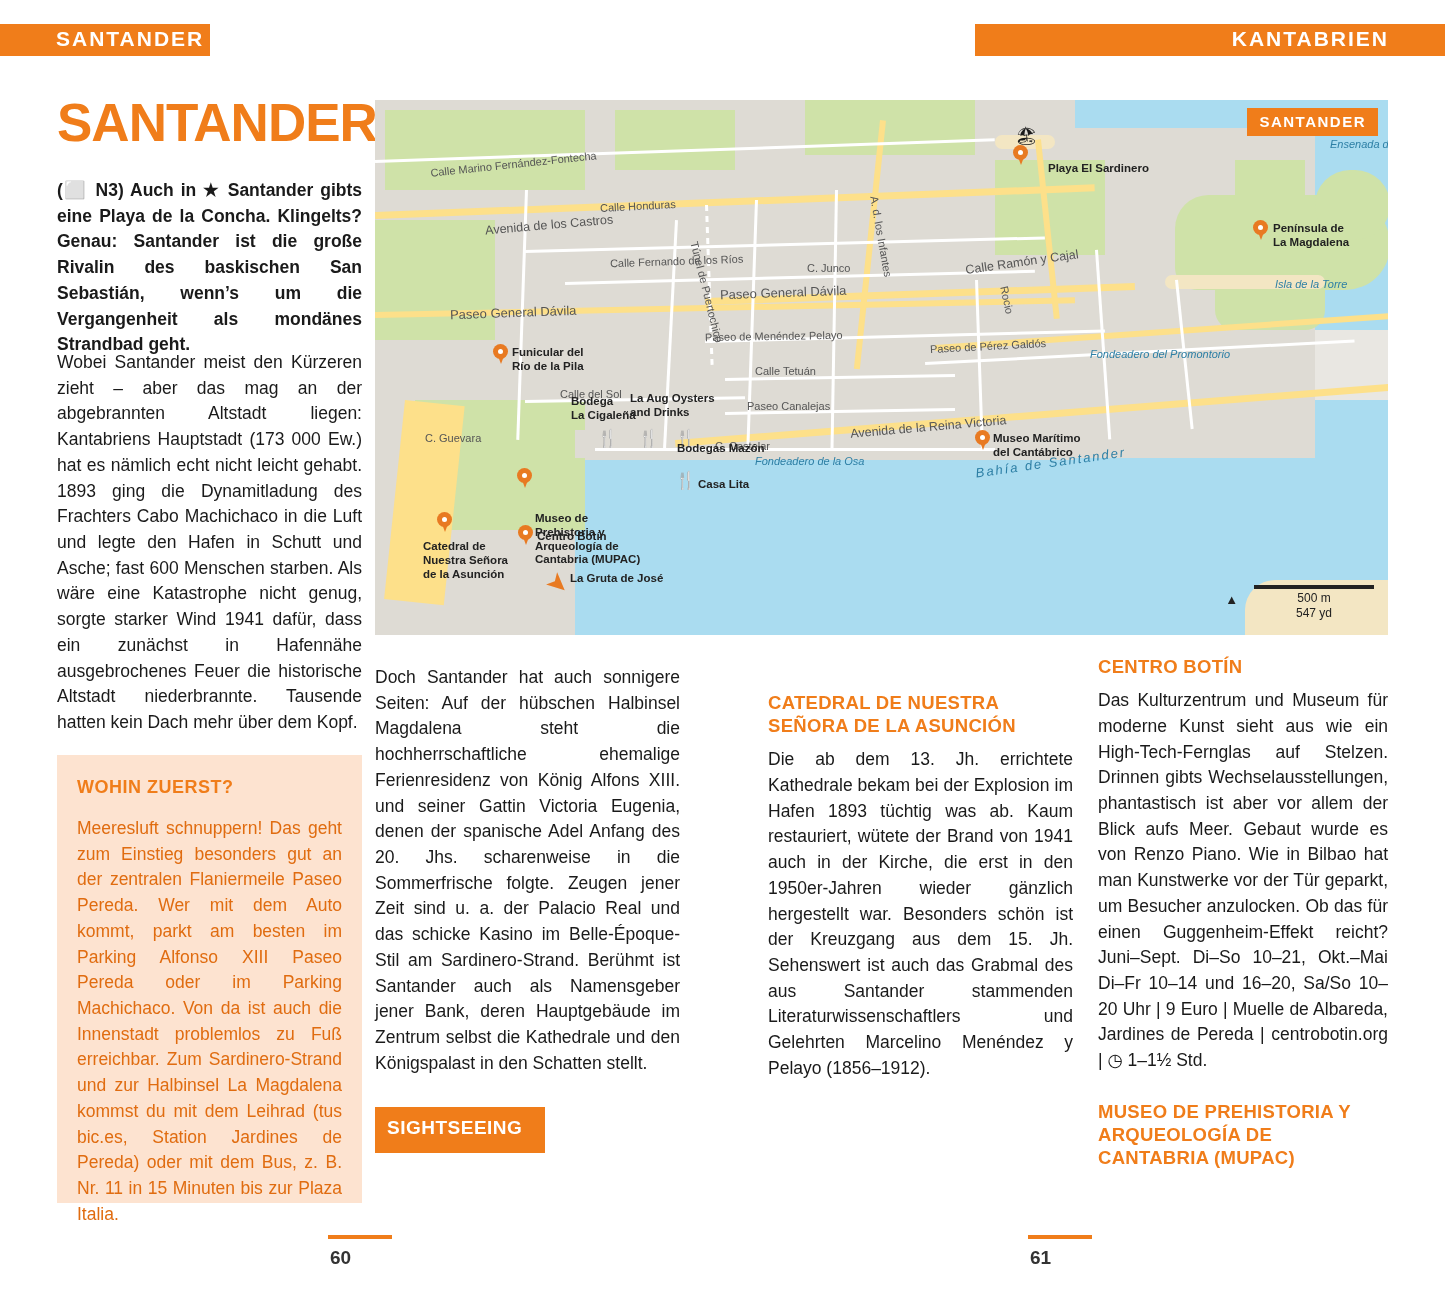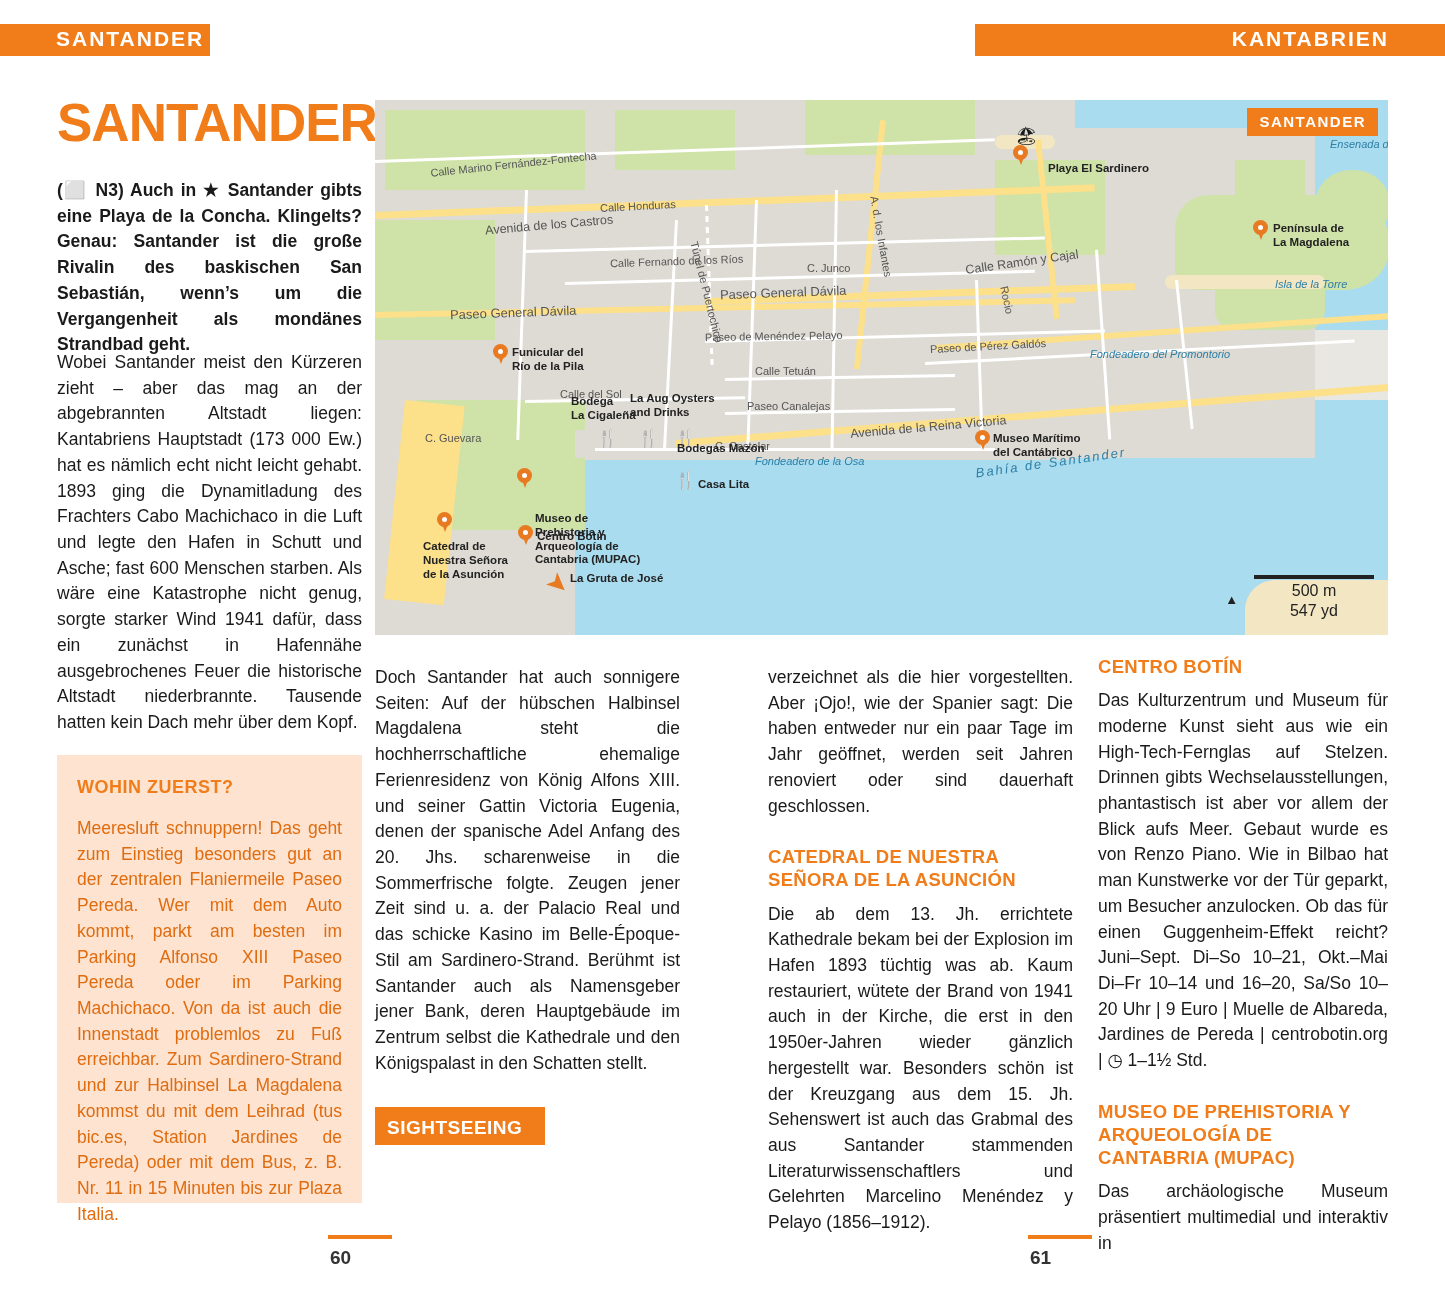--- a/index.html
+++ b/index.html
@@ -59,21 +59,21 @@
   #col2{left:375px;top:665px;width:305px;}
   #col3{left:768px;top:665px;width:305px;}
   #col4{left:1098px;top:655px;width:290px;}
 
   .sec-head-orange{
     color:#f07d1a;font-weight:bold;font-size:18.5px;letter-spacing:.3px;
     line-height:1.25;margin:26px 0 10px 0;text-align:left;
   }
   .sightseeing-band{
     display:block;background:#f07d1a;color:#fff;font-weight:bold;
-    font-size:19px;letter-spacing:.5px;padding:7px 12px 4px 12px;
+    font-size:19px;letter-spacing:.5px;padding:7px 12px 12px 12px;
     margin:30px 0 14px 0;width:170px;box-sizing:border-box;
   }
   .para{margin:0 0 0 0;}
 
   
   .folio{position:absolute;bottom:26px;font-weight:bold;font-size:19px;color:#333;}
   .folio .rule{position:absolute;top:-12px;height:4px;background:#f07d1a;width:64px;}
   #folio-left{left:330px;}
   #folio-left .rule{left:-2px;}
   #folio-right{left:1030px;}
@@ -117,21 +117,21 @@
     border-left:3px solid transparent;border-right:3px solid transparent;
     border-top:8px solid #e87a22;
   }
   .resto{position:absolute;color:#e87a22;font-size:17px;line-height:1;}
   #map-badge{
     position:absolute;right:10px;top:8px;background:#f07d1a;color:#fff;
     font-weight:bold;font-size:15px;letter-spacing:1.5px;padding:5px 12px 6px 12px;
   }
   #scalebar{position:absolute;right:14px;bottom:14px;width:120px;text-align:center;}
   #scalebar .bar{height:4px;background:#222;margin-bottom:2px;}
-  #scalebar .t{font-size:16px;color:#222;line-height:1.25;}
+  #scalebar .t{font-size:12px;color:#222;line-height:1.25;}
   #northarrow{position:absolute;right:150px;bottom:28px;color:#222;font-size:13px;text-align:center;}
   .beach-umb{position:absolute;font-size:18px;}
   .arrow-out{position:absolute;color:#e87a22;font-size:26px;}
 </style>
 </head>
 <body>
 
 <div class="runhead" id="runhead-left">
   <div class="bar"></div>
   <div class="txt">SANTANDER</div>
@@ -327,30 +327,28 @@
     <div class="t">547 yd</div>
   </div>
 </div>
 
 <div id="col2" class="col">
   <div class="para">Doch Santander hat auch sonnigere Seiten: Auf der hübschen Halbinsel Magdalena steht die hochherrschaftliche ehemalige Ferienresidenz von König Alfons XIII. und seiner Gattin Victoria Eugenia, denen der spanische Adel Anfang des 20. Jhs. scharenweise in die Sommerfrische folgte. Zeugen jener Zeit sind u. a. der Palacio Real und das schicke Kasino im Belle-Époque-Stil am Sardinero-Strand. Berühmt ist Santander auch als Namensgeber jener Bank, deren Hauptgebäude im Zentrum selbst die Kathedrale und den Königspalast in den Schatten stellt.</div>
   <div class="sightseeing-band">SIGHTSEEING</div>
 </div>
 
 <div id="col3" class="col">
-  <div class="para">verzeichnet als die hier vorgestellten. Aber ¡Ojo!, wie der Spanier sagt: Die haben entweder nur ein paar Tage im Jahr geöffnet, werden seit Jahren renoviert oder sind dauerhaft geschlossen.</div>
   <div class="sec-head-orange">CATEDRAL DE NUESTRA SEÑORA DE LA ASUNCIÓN</div>
   <div class="para">Die ab dem 13. Jh. errichtete Kathedrale bekam bei der Explosion im Hafen 1893 tüchtig was ab. Kaum restauriert, wütete der Brand von 1941 auch in der Kirche, die erst in den 1950er-Jahren wieder gänzlich hergestellt war. Besonders schön ist der Kreuzgang aus dem 15. Jh. Sehenswert ist auch das Grabmal des aus Santander stammenden Literaturwissenschaftlers und Gelehrten Marcelino Menéndez y Pelayo (1856–1912).</div>
 </div>
 
 <div id="col4" class="col">
   <div class="sec-head-orange" style="margin-top:0;">CENTRO BOTÍN</div>
   <div class="para">Das Kulturzentrum und Museum für moderne Kunst sieht aus wie ein High-Tech-Fernglas auf Stelzen. Drinnen gibts Wechselausstellungen, phantastisch ist aber vor allem der Blick aufs Meer. Gebaut wurde es von Renzo Piano. Wie in Bilbao hat man Kunstwerke vor der Tür geparkt, um Besucher anzulocken. Ob das für einen Guggenheim-Effekt reicht? Juni–Sept. Di–So 10–21, Okt.–Mai Di–Fr 10–14 und 16–20, Sa/So 10–20 Uhr | 9 Euro | Muelle de Albareda, Jardines de Pereda | centrobotin.org | ◷ 1–1½ Std.</div>
   <div class="sec-head-orange">MUSEO DE PREHISTORIA Y ARQUEOLOGÍA DE CANTABRIA (MUPAC)</div>
-  <div class="para">Das archäologische Museum präsentiert multimedial und interaktiv in</div>
 </div>
 
 <div class="folio" id="folio-left">
   <div class="rule"></div>
   <span>60</span>
 </div>
 <div class="folio" id="folio-right">
   <div class="rule"></div>
   <span>61</span>
 </div>

